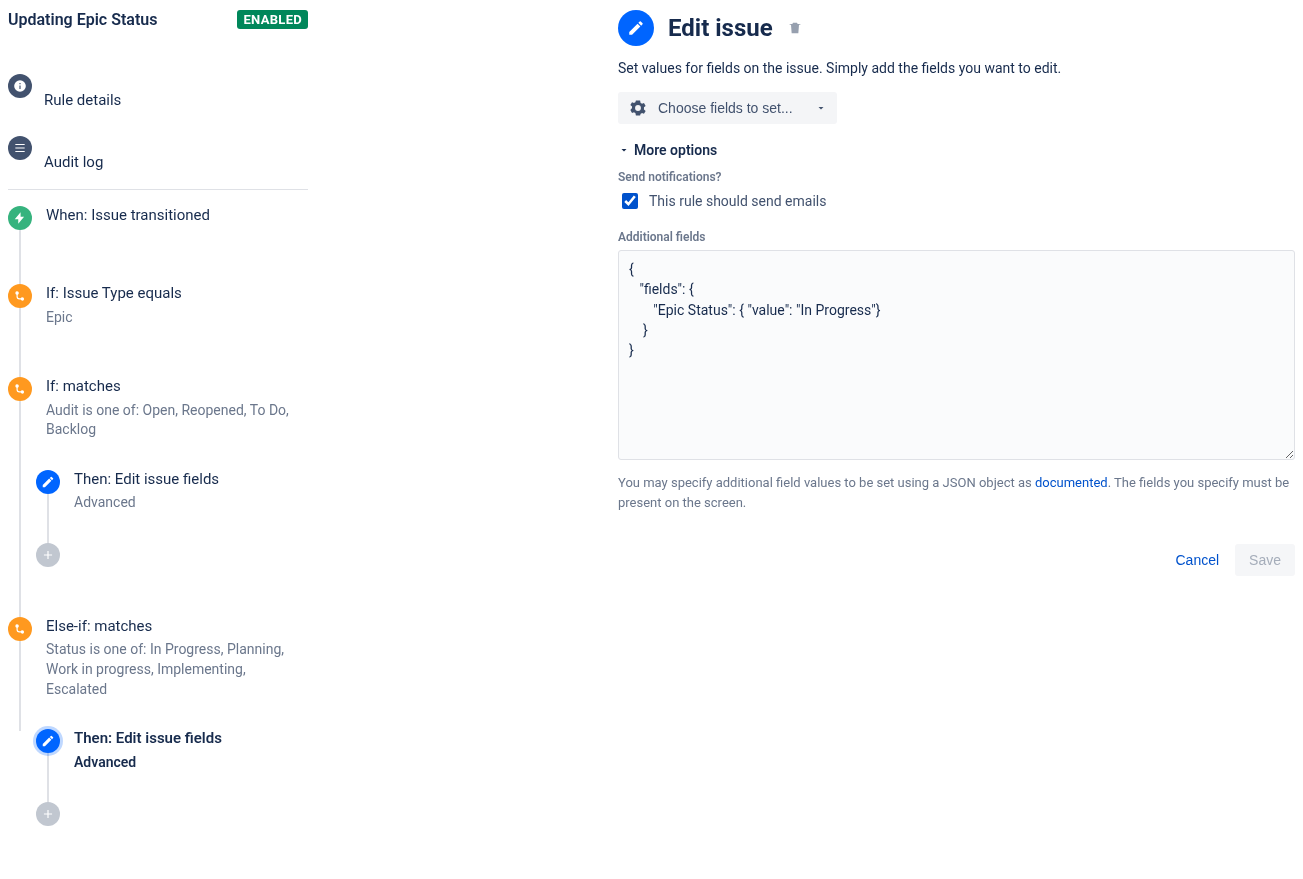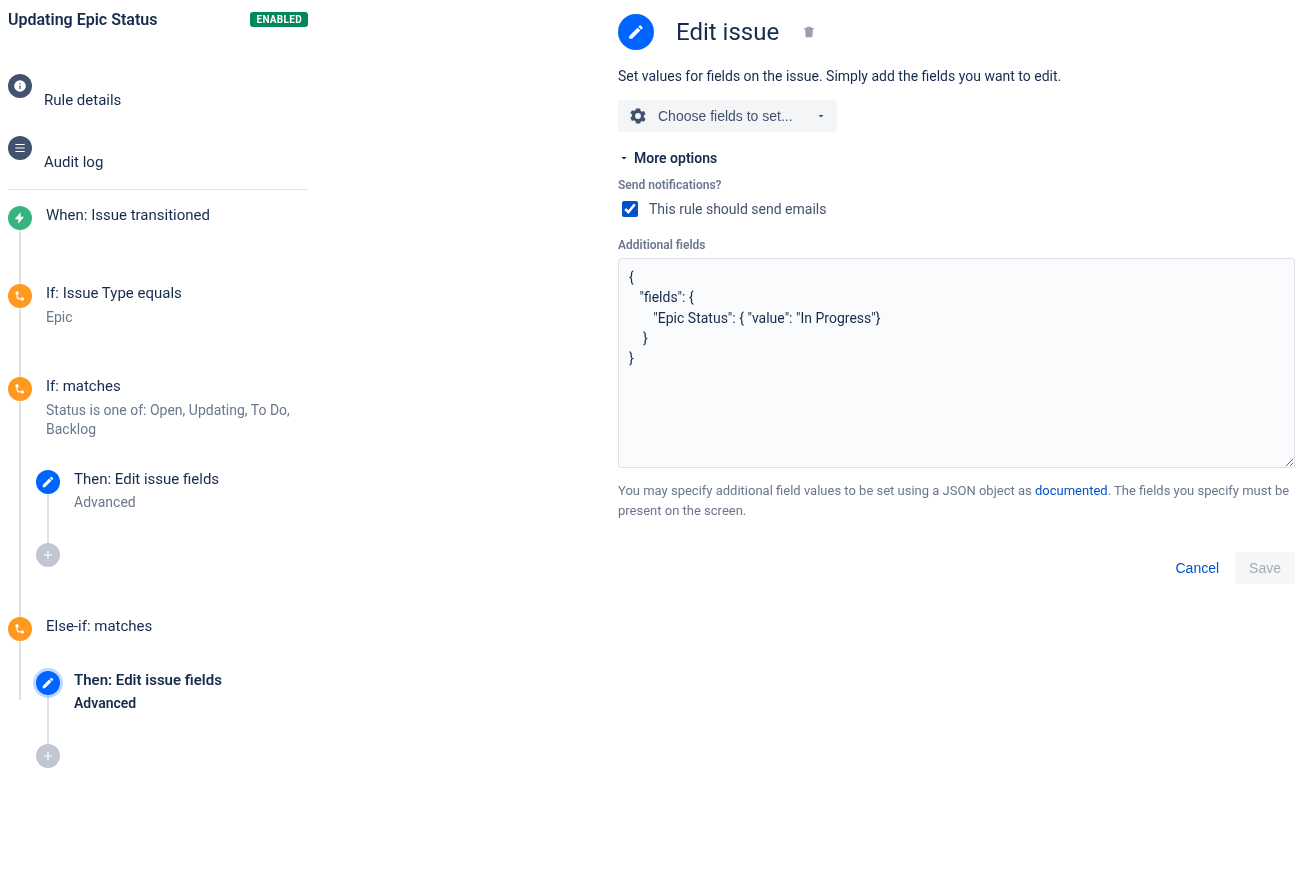--- a/index.html
+++ b/index.html
@@ -39,21 +39,21 @@
   }
   .sb-head h1 {
     font-size: 16px;
     font-weight: 600;
     margin: 0;
     color: var(--text-dark);
   }
   .lozenge {
     background: var(--green-bg);
     color: #fff;
-    font-size: 10px;
+    font-size: 13px;
     font-weight: 700;
     padding: 2px 6px;
     border-radius: 3px;
     letter-spacing: 0.3px;
   }
 
   
   .nav-item {
     display: flex;
     align-items: center;
@@ -112,21 +112,21 @@
     gap: 14px;
     margin-bottom: 14px;
   }
   .panel-header .big-badge {
     width: 36px; height: 36px; border-radius: 50%;
     background: var(--blue-icon-bg);
     display:flex; align-items:center; justify-content:center;
     color:#fff;
   }
   .panel-header .big-badge svg { width:18px; height:18px; fill: currentColor; }
-  .panel-header h2 { font-size: 24px; font-weight: 400; margin:8px; color: var(--text-dark); text-align: center; }
+  .panel-header h2 { font-size: 24px; font-weight: 700; margin:0; color: var(--text-dark); text-align: center; }
   .panel-header .trash { color: #97A0AF; cursor: pointer; display:flex; }
   .panel-header .trash svg { width:16px; height:16px; fill: currentColor; }
 
   .panel-content { padding-left: 0px; }
   .desc { font-size: 14px; color: var(--text-dark); margin-bottom: 16px; }
 
   .choose-btn {
     display: inline-flex; align-items: center; gap: 10px;
     background: var(--bg-neutral);
     color: var(--text-mid);
@@ -257,21 +257,21 @@
 
       <div class="step">
         <div class="line"></div>
         <span class="badge orange">
           <svg viewBox="0 0 24 24">
               <path d="M7 4a3 3 0 013 3c0 1.3-.84 2.4-2 2.82V13a3 3 0 003 3h2.18A3 3 0 0116 14a3 3 0 110 6 3 3 0 01-2.82-2H11a5 5 0 01-5-5V9.82A3 3 0 017 4z"></path>
             </svg>
         </span>
         <div class="step-body">
           <div class="step-title">If: matches</div>
-          <div class="step-sub">Status is one of: Open, Updating, To Do, Backlog</div>
+          <div class="step-sub">Audit is one of: Open, Reopened, To Do, Backlog</div>
         </div>
       </div>
 
       <div style="position:relative;">
         <div style="position:absolute; left:11px; top:-30px; height:260px; width:2px; background:#dfe1e6;"></div>
 
         <div class="step nested">
           <div class="line"></div>
           <span class="badge blue">
             <svg viewBox="0 0 24 24">
@@ -296,20 +296,21 @@
 
       <div class="step">
         <div class="line"></div>
         <span class="badge orange">
           <svg viewBox="0 0 24 24">
               <path d="M7 4a3 3 0 013 3c0 1.3-.84 2.4-2 2.82V13a3 3 0 003 3h2.18A3 3 0 0116 14a3 3 0 110 6 3 3 0 01-2.82-2H11a5 5 0 01-5-5V9.82A3 3 0 017 4z"></path>
             </svg>
         </span>
         <div class="step-body">
           <div class="step-title">Else-if: matches</div>
+          <div class="step-sub">Status is one of: In Progress, Planning, Work in progress, Implementing, Escalated</div>
         </div>
       </div>
 
       <div style="position:relative;">
         <div class="step nested">
           <div class="line"></div>
           <span class="badge blue selected">
             <svg viewBox="0 0 24 24">
                 <path d="M3 17.25V21h3.75L17.81 9.94l-3.75-3.75L3 17.25zM20.71 7.04a1 1 0 000-1.41l-2.34-2.34a1 1 0 00-1.41 0l-1.83 1.83 3.75 3.75 1.83-1.83z"></path>
               </svg>

